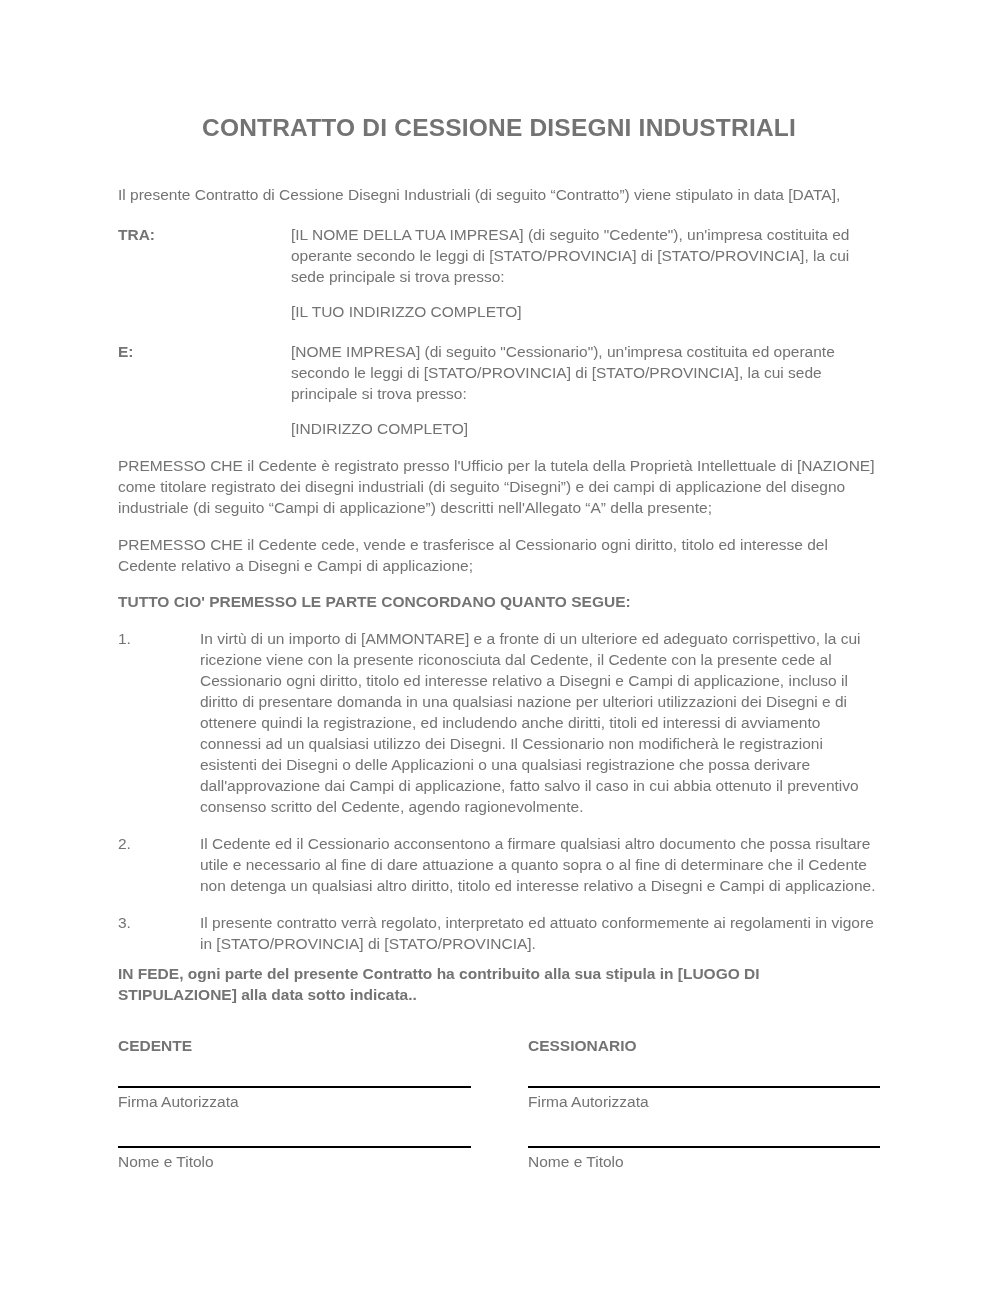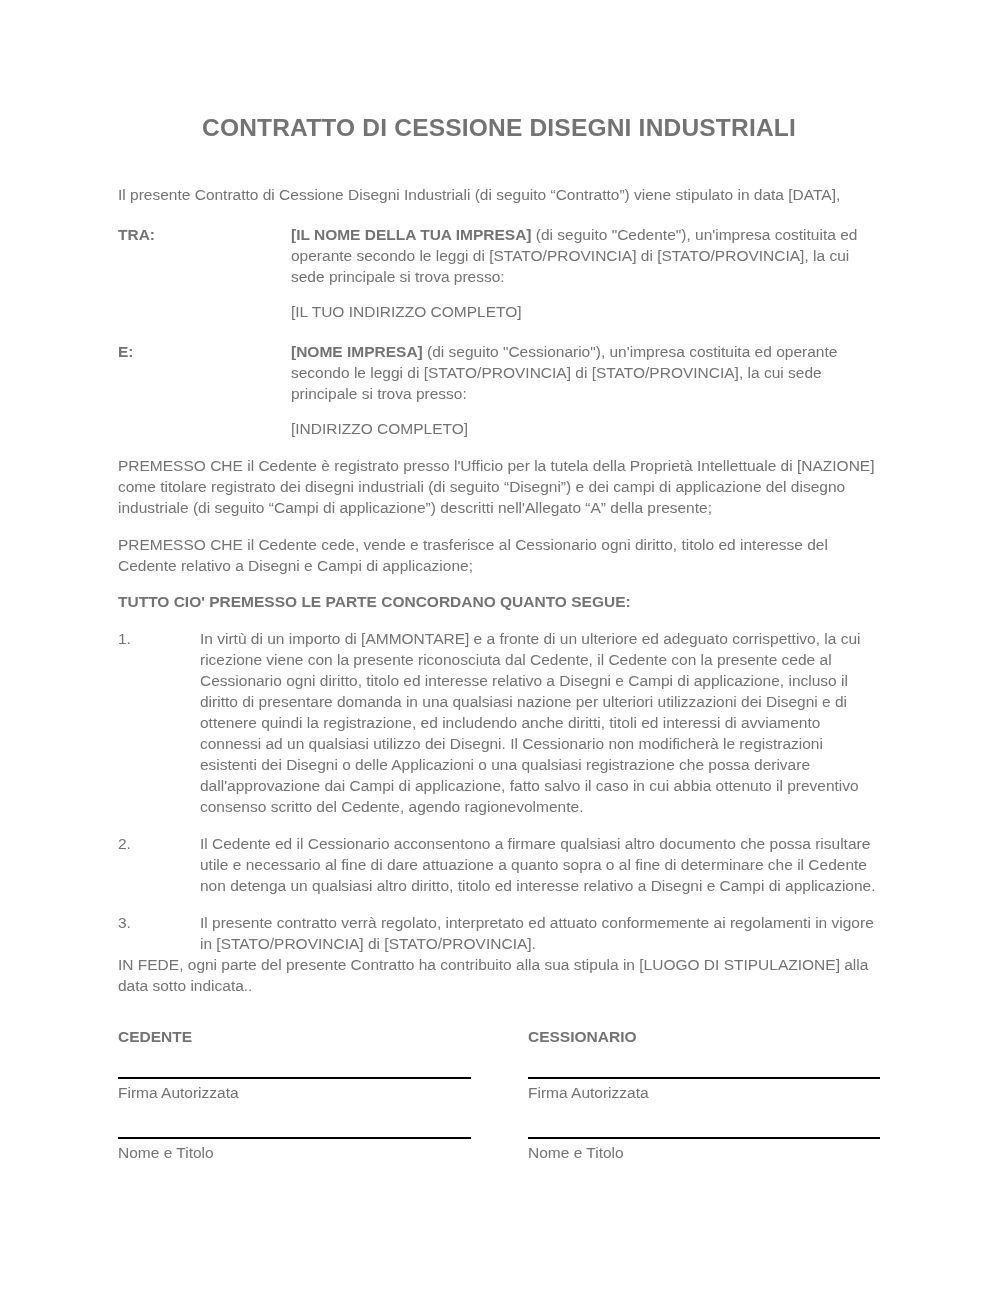--- a/index.html
+++ b/index.html
@@ -29,38 +29,38 @@
   .intro { margin-top: 42px; }
   .party { display: flex; margin-top: 19px; justify-content: space-between; }
   .party-label { width: 173px; flex-shrink: 0; font-weight: bold; }
   .party-body { flex: 1; }
   .party-address { margin-top: 14px; }
   .recital { margin-top: 16px; }
   .agreement-heading { margin-top: 15px; font-weight: bold; }
   .clause { display: flex; margin-top: 16px; }
   .clause-num { width: 58px; flex-shrink: 0; }
   .clause-text { flex: 1; margin-left: 24px; }
-  .closing { margin-top: 0; }
+  .closing { margin-top: 9px; font-weight: bold; }
   .signatures { display: flex; justify-content: space-between; margin-top: 30px; gap: 24px; }
   .sig-col { width: 353px; }
   .sig-col.right { width: 352px; }
   .sig-heading { font-weight: bold; }
   .sig-line { border: none; border-top: 2px solid #000000; margin: 30px 0 0 0; height: 0; }
   .sig-line.second { margin-top: 34px; }
   .sig-label { margin-top: 3px; }
   .footer {
     position: absolute;
     left: 118px;
     right: 120px;
     top: 1191px;
     display: flex;
     justify-content: space-between;
   }
   .page-field { font-family: "Liberation Serif", "DejaVu Serif", serif; font-size: 16px; }
-  .b { font-weight: bold; }
+  .b { font-weight: normal; }
 </style>
 </head>
 <body>
 
 <div class="page">
 
   <h1 class="doc-title">CONTRATTO DI CESSIONE DISEGNI INDUSTRIALI</h1>
 
   <p class="intro">Il presente Contratto di Cessione Disegni Industriali (di seguito “Contratto”) viene stipulato in data [DATA],</p>
 

